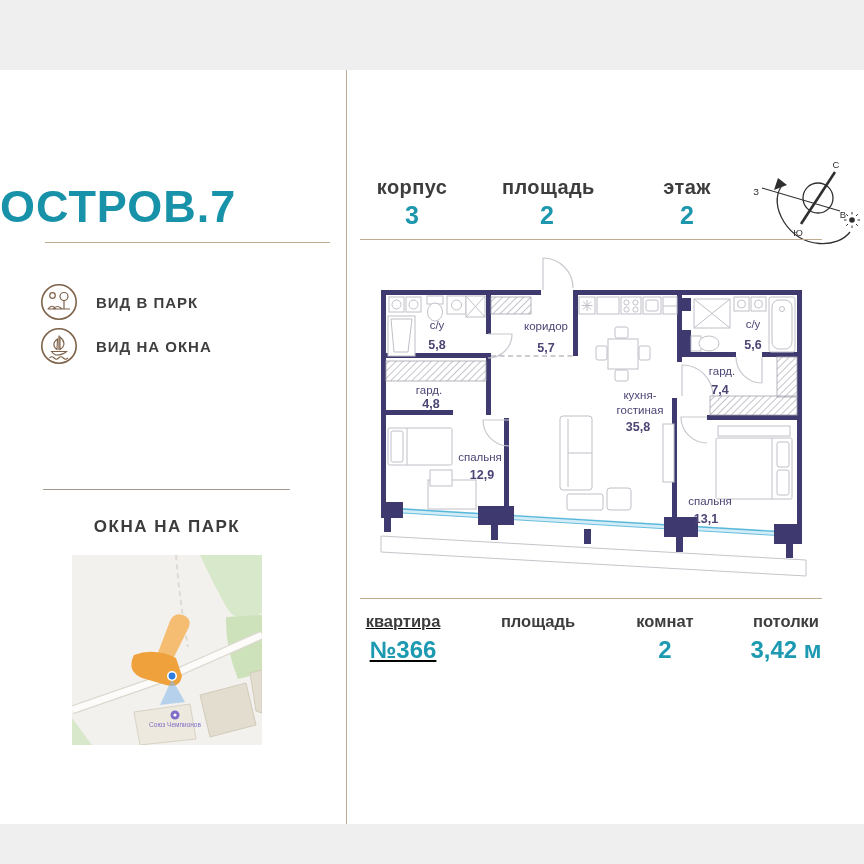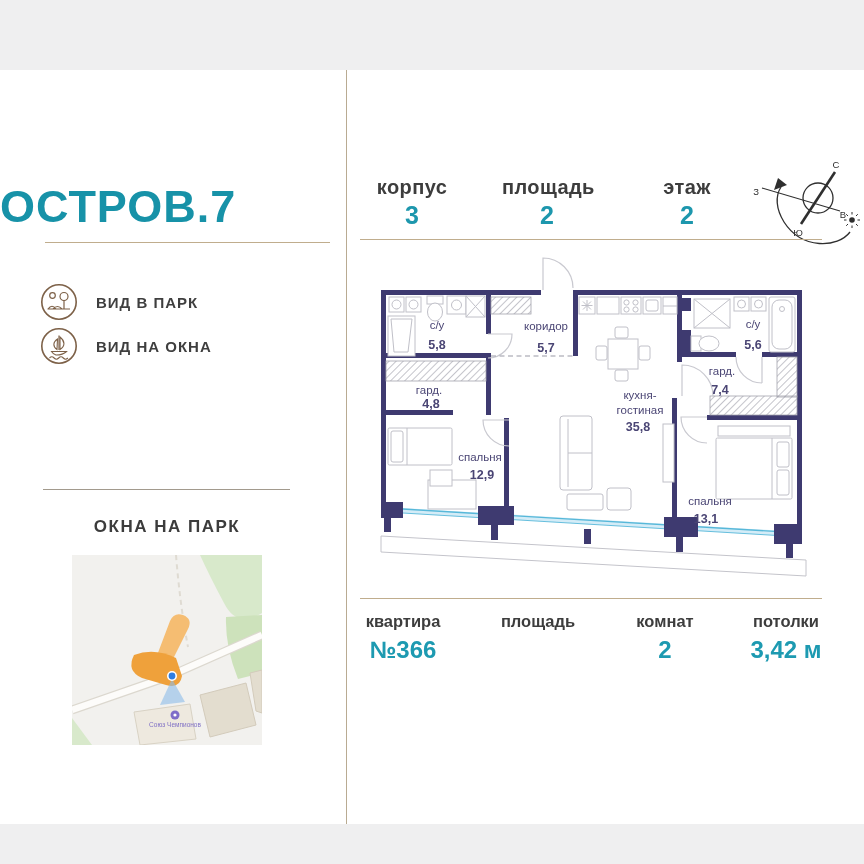--- a/index.html
+++ b/index.html
@@ -28,21 +28,21 @@
   .hblock .hlabel{font-size:20px;color:#3d3d3d;letter-spacing:.4px;font-weight:700;}
   .hblock .hvalue{font-size:25px;font-weight:700;color:#1d97ad;margin-top:2px;}
   .hb1{left:367px;} .hb2{left:502px;} .hb3{left:642px;}
   .compass{position:absolute;left:742px;top:154px;}
   .hline1{left:360px;top:239px;width:462px;}
   .hline2{left:360px;top:598px;width:462px;}
   .plan{position:absolute;left:370px;top:248px;}
   .sblock{position:absolute;top:612px;width:130px;text-align:center;}
   .sblock .slabel{font-size:16.5px;color:#3d3d3d;font-weight:700;}
   .sblock .svalue{font-size:24px;font-weight:700;color:#1d9ab1;margin-top:5px;}
-  .sb1{left:338px;} .sb2{left:473px;} .sb3{left:600px;} .sb4{left:721px;}
+  .sb1{left:338px;text-decoration:underline;} .sb2{left:473px;} .sb3{left:600px;} .sb4{left:721px;}
 
   
   .wall{fill:#3e3a70;}
   .furn{fill:#ffffff;stroke:#c0c0c8;stroke-width:1;}
   .furn2{fill:none;stroke:#c0c0c8;stroke-width:1;}
   .door{fill:none;stroke:#c9c9d0;stroke-width:1.2;}
   .dash{stroke:#9a9aa6;stroke-width:1.2;stroke-dasharray:5 3.5;fill:none;}
   .hatchrect{fill:url(#hatch);stroke:#a3a3ad;stroke-width:.8;}
   .rname{font-size:11.5px;fill:#4a4574;text-anchor:middle;font-family:"Liberation Sans",sans-serif;}
   .rarea{font-size:12.5px;fill:#4a4574;font-weight:700;text-anchor:middle;font-family:"Liberation Sans",sans-serif;}

